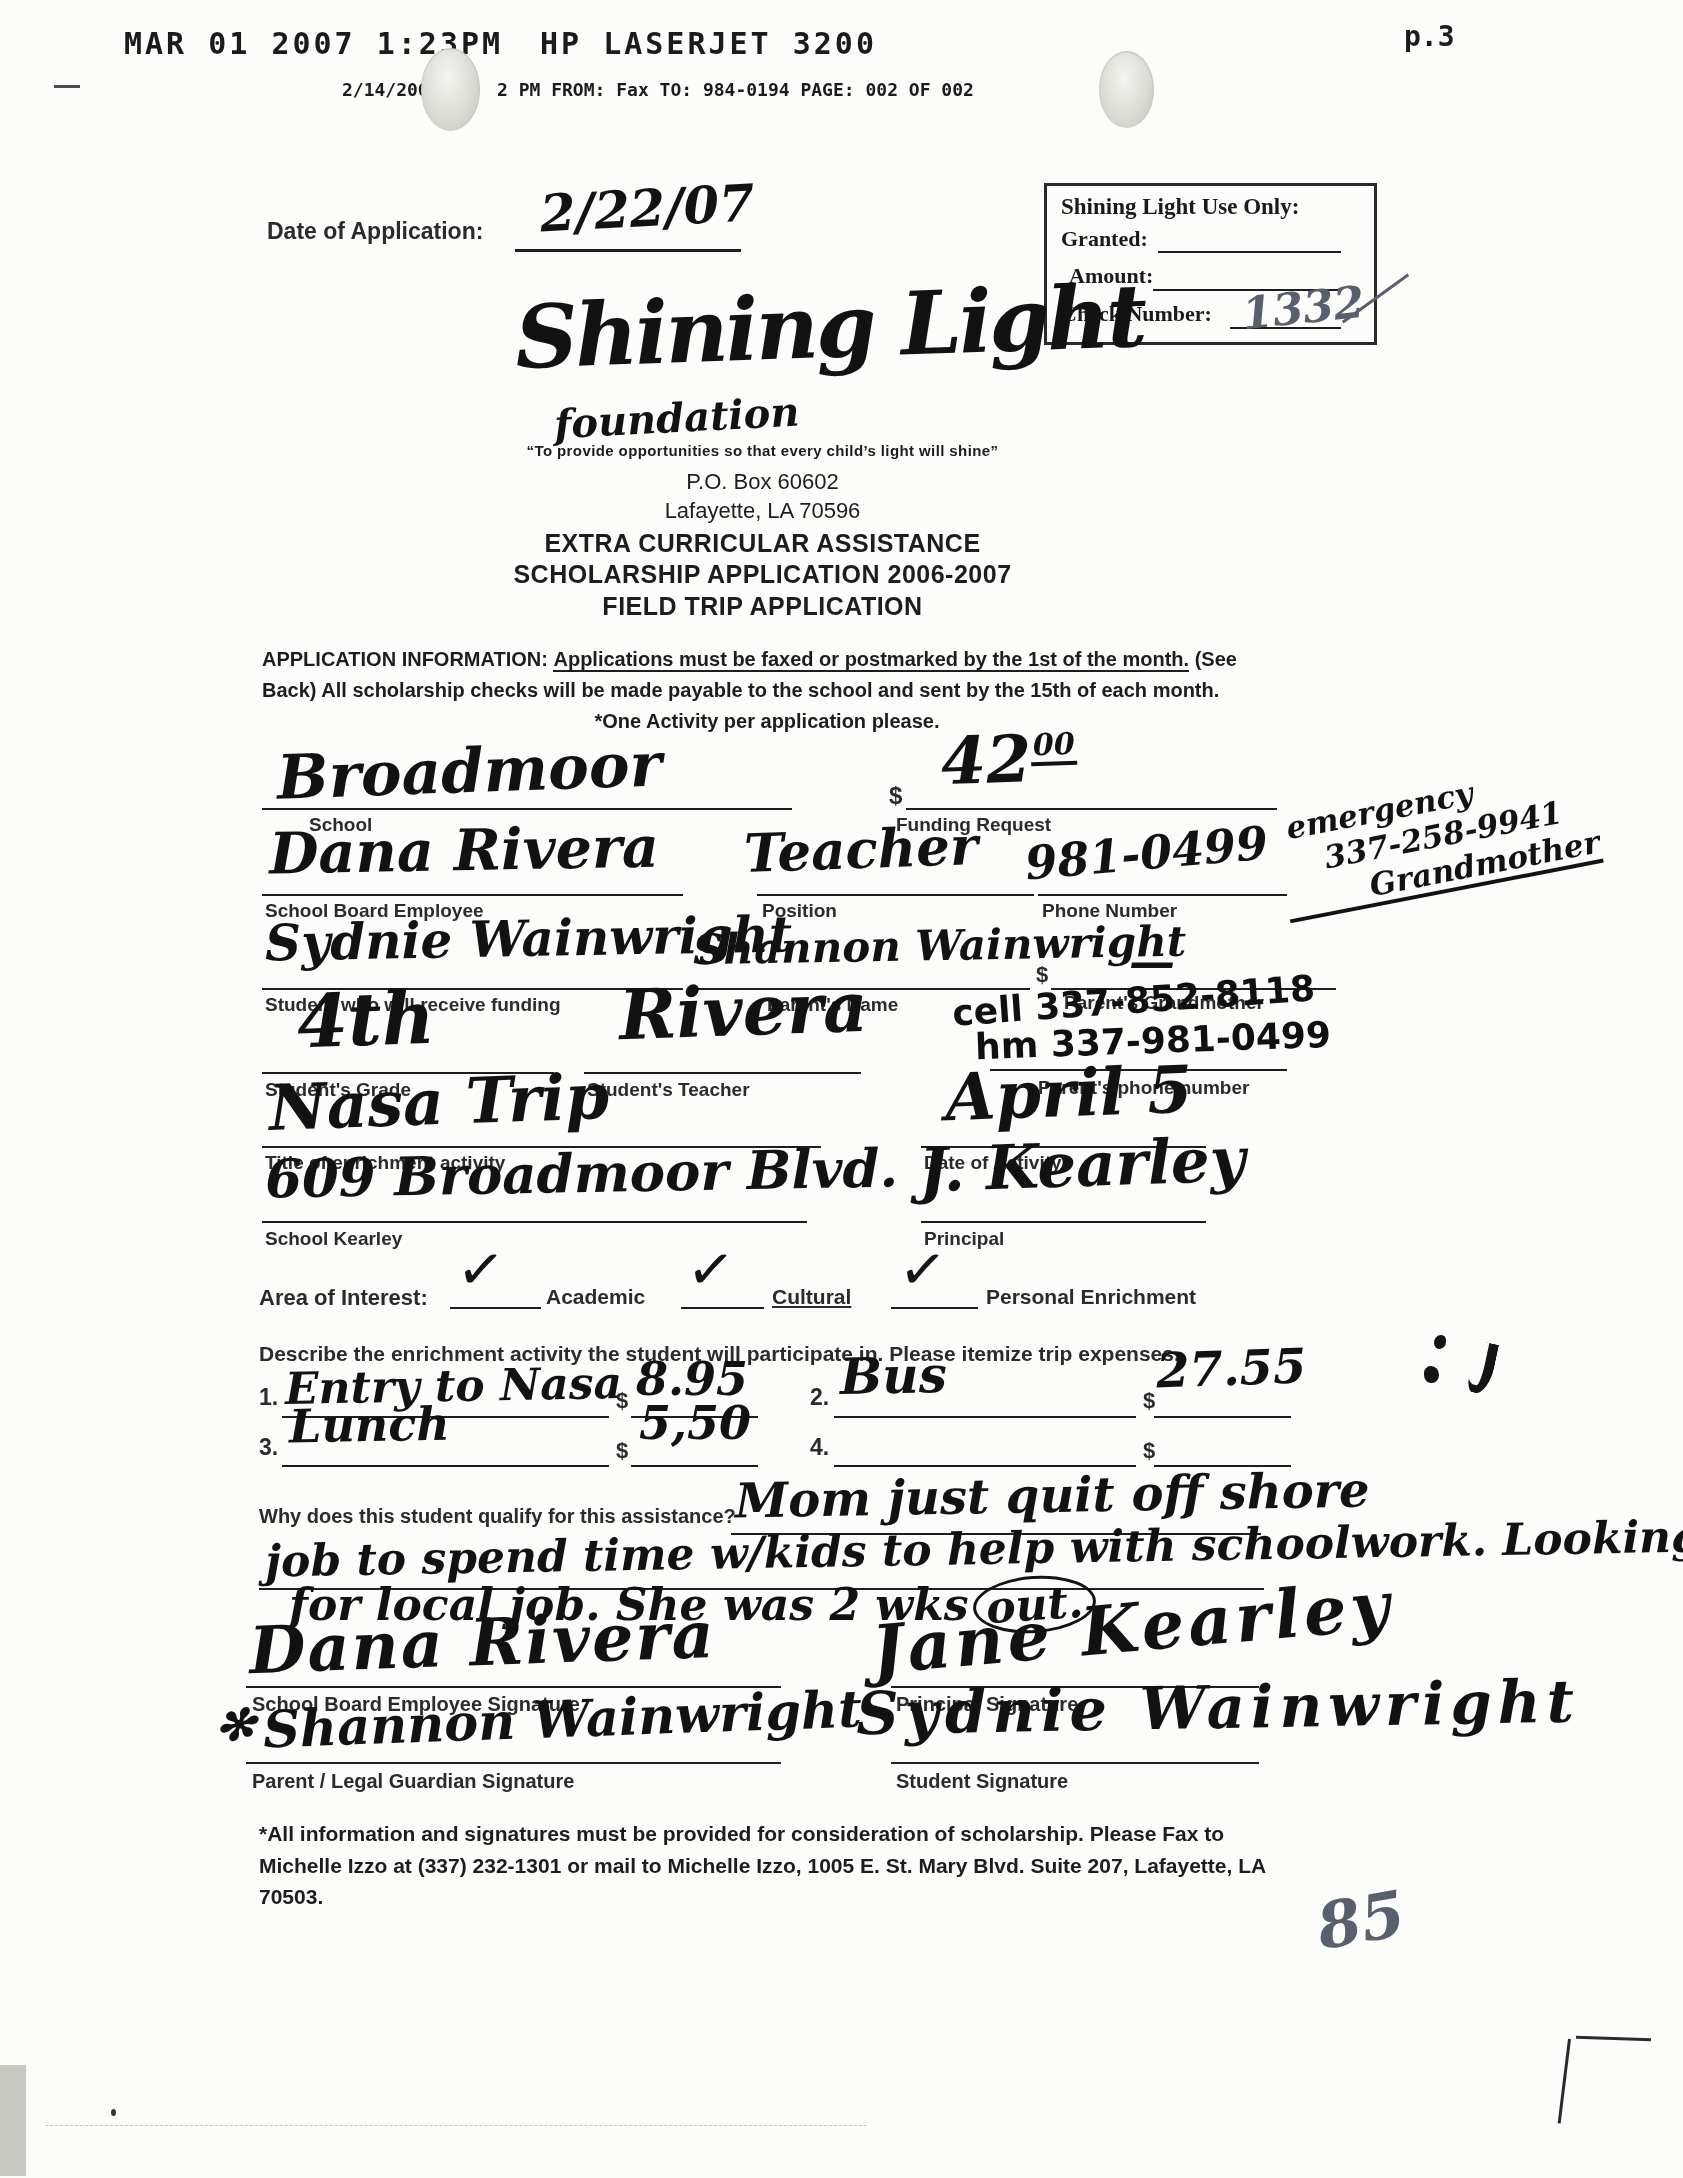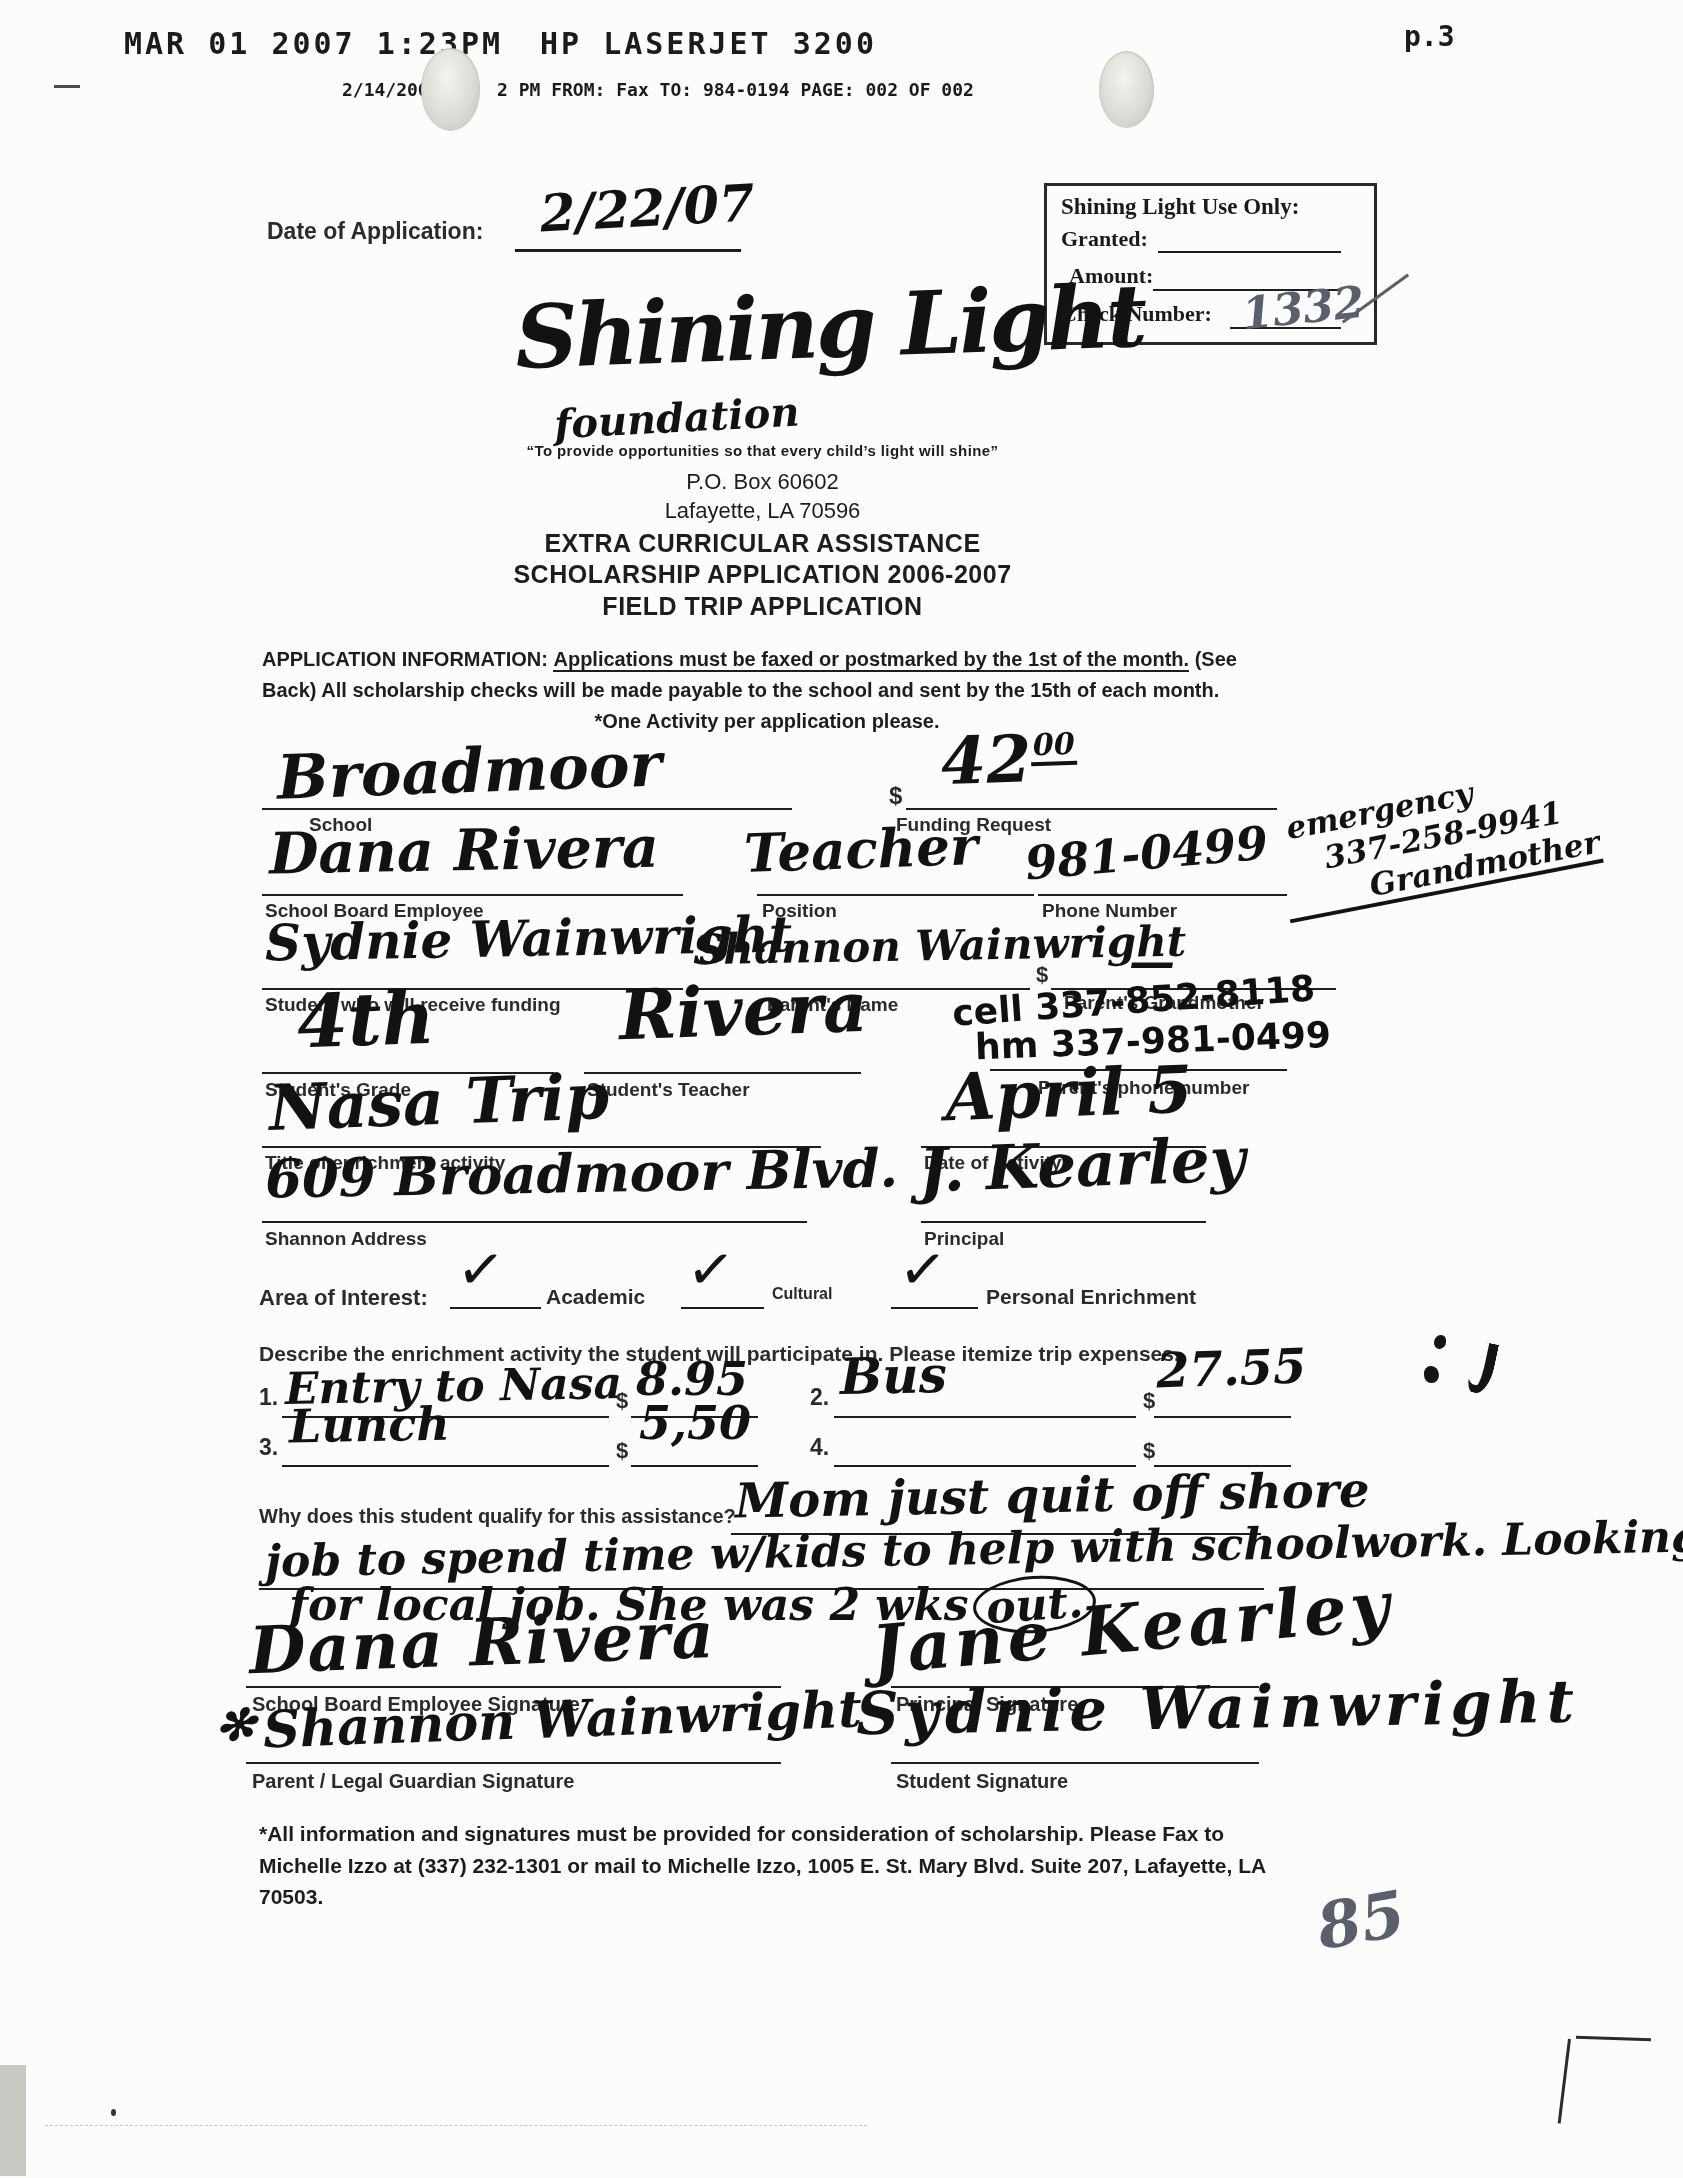--- a/index.html
+++ b/index.html
@@ -116,32 +116,32 @@
 
   <span class="abs hw" style="left:269px;top:1065px;font-size:63px;transform:rotate(-2deg);">Nasa Trip</span>
   <div class="line" style="left:262px;top:1146px;width:559px;"></div>
   <span class="abs lbl" style="left:265px;top:1152px;">Title of enrichment activity</span>
   <span class="abs hw" style="left:945px;top:1055px;font-size:65px;transform:rotate(-2deg);">April 5</span>
   <div class="line" style="left:921px;top:1146px;width:285px;"></div>
   <span class="abs lbl" style="left:924px;top:1152px;">Date of Activity</span>
 
   <span class="abs hw" style="left:265px;top:1142px;font-size:53px;transform:rotate(-1deg);">609 Broadmoor Blvd.</span>
   <div class="line" style="left:262px;top:1221px;width:545px;"></div>
-  <span class="abs lbl" style="left:265px;top:1228px;">Shannon Address</span>
+  <span class="abs lbl" style="left:265px;top:1228px;">School Kearley</span>
   <span class="abs hw" style="left:919px;top:1129px;font-size:61px;transform:rotate(-2deg);">J. Kearley</span>
   <div class="line" style="left:921px;top:1221px;width:285px;"></div>
   <span class="abs lbl" style="left:924px;top:1228px;">Principal</span>
 
   <span class="abs lbl" style="left:259px;top:1285px;font-size:22px;">Area of Interest:</span>
   <span class="abs check" style="left:457px;top:1236px;transform:rotate(6deg);">✓</span>
   <div class="line" style="left:450px;top:1307px;width:91px;"></div>
   <span class="abs lbl" style="left:546px;top:1285px;font-size:21px;">Academic</span>
   <span class="abs check" style="left:687px;top:1236px;transform:rotate(6deg);">✓</span>
   <div class="line" style="left:681px;top:1307px;width:83px;"></div>
-  <span class="abs lbl" style="left:772px;top:1285px;font-size:16px;">Cultural</span>
+  <span class="abs lbl" style="left:772px;top:1285px;font-size:21px;text-decoration:underline;">Cultural</span>
   <span class="abs check" style="left:899px;top:1236px;transform:rotate(6deg);">✓</span>
   <div class="line" style="left:891px;top:1307px;width:87px;"></div>
   <span class="abs lbl" style="left:986px;top:1285px;font-size:21px;">Personal Enrichment</span>
 
   <span class="abs lbl" style="left:259px;top:1342px;font-size:21px;">Describe the enrichment activity the student will participate in.  Please itemize trip expenses.</span>
 
   <span class="abs lbl" style="left:259px;top:1384px;font-size:23px;">1.</span>
   <span class="abs hw" style="left:285px;top:1360px;font-size:44px;transform:rotate(-1deg);">Entry to Nasa</span>
   <div class="line" style="left:282px;top:1416px;width:327px;"></div>
   <span class="abs lbl" style="left:616px;top:1388px;font-size:22px;">$</span>

